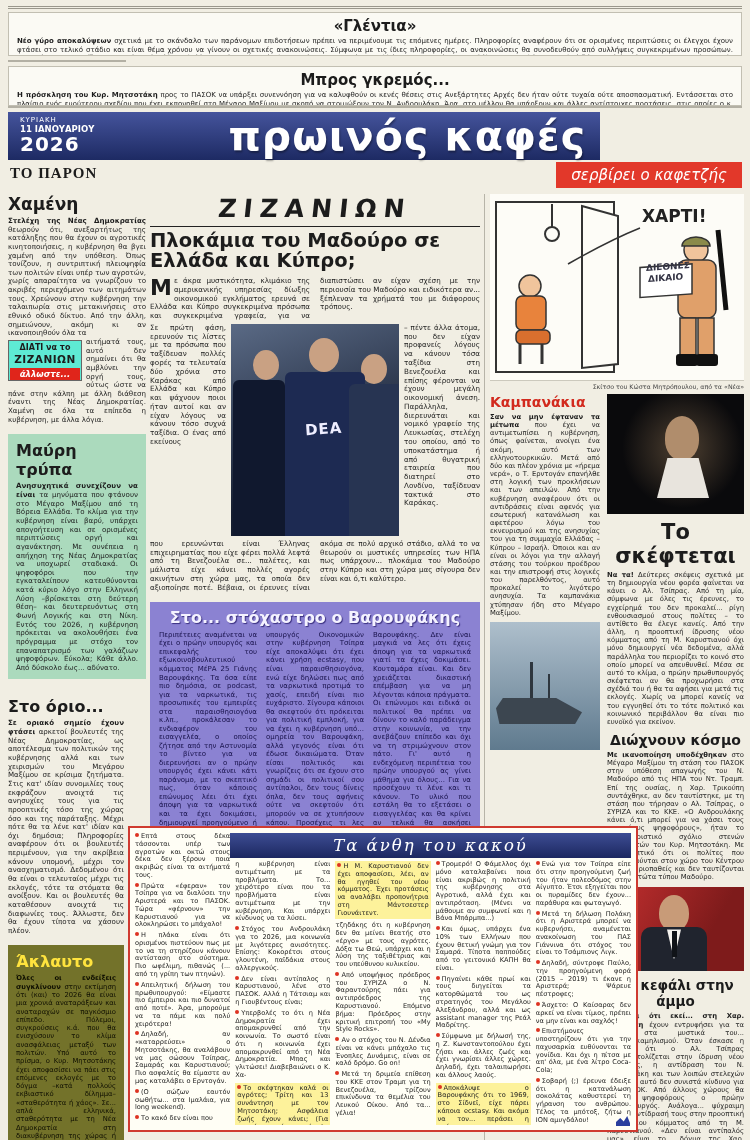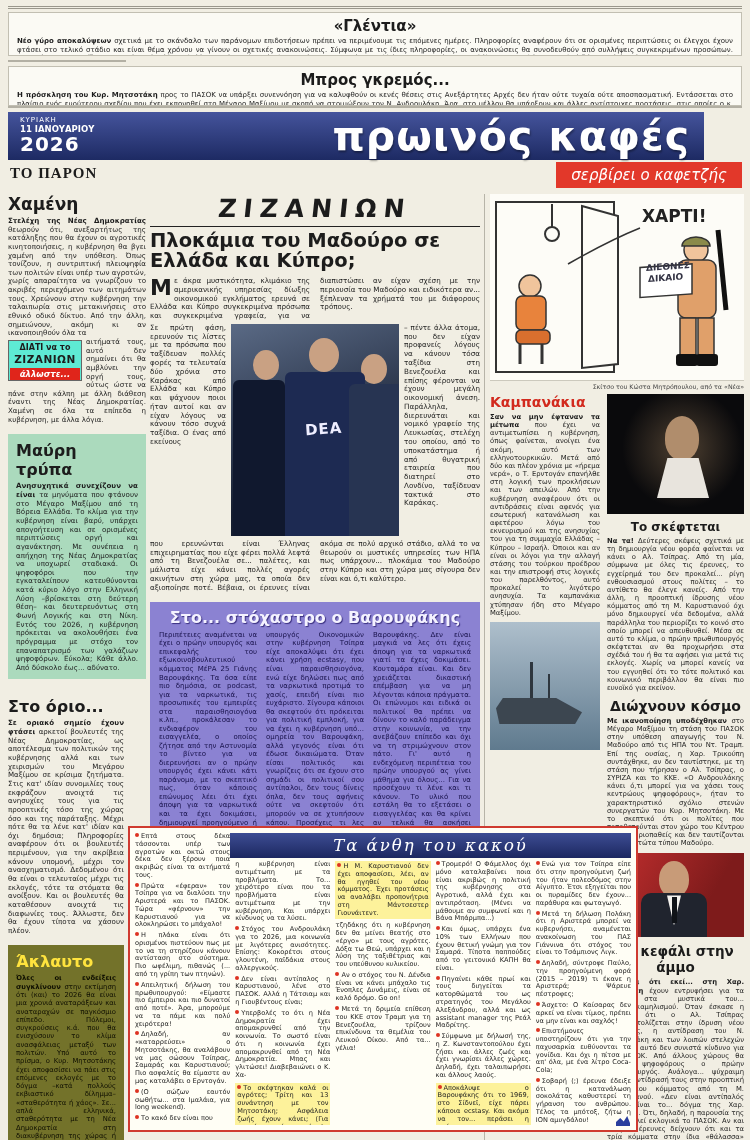--- a/index.html
+++ b/index.html
@@ -11,21 +11,21 @@
   .topstrip{left:8px;top:6px;width:734px;height:102px;display:flex;gap:4px;border-top:3px double #9a978c;border-bottom:2px solid #b3b0a4;padding-top:3px;box-sizing:border-box;flex-direction:column;}
   .tbox{background:#fbfaf4;border:1px solid #c2bfb2;padding:4px 8px;box-sizing:border-box;overflow:hidden;}
   .tbox h2{margin:0 0 2px 0;font-size:15px;text-align:center;}
   .tbody{font-size:7px;line-height:1.22;}
   .lead{font-weight:bold;}
   .sheep{width:116px;flex:none;background:linear-gradient(135deg,#c7a97c,#9d7f55);position:relative;border:1px solid #b3b0a4;overflow:hidden;}
   .sheep .s1{position:absolute;left:8px;top:10px;width:55px;height:70px;background:#8a6a43;border-radius:45% 45% 40% 40%;}
   .sheep .s2{position:absolute;left:48px;top:22px;width:58px;height:66px;background:#d9c6a4;border-radius:45% 45% 40% 40%;}
   .sheep .s3{position:absolute;left:60px;top:36px;width:30px;height:42px;background:#efe4cc;border-radius:50%;}
   
-  .mbar{left:8px;top:112px;width:696px;height:48px;background:linear-gradient(180deg,#45549c,#1d2a63);display:flex;align-items:center;}
+  .mbar{left:8px;top:112px;width:592px;height:48px;background:linear-gradient(180deg,#45549c,#1d2a63);display:flex;align-items:center;}
   .mdate{color:#fff;padding-left:12px;line-height:1.05;}
   .mday{font-size:7px;letter-spacing:1px;}
   .mdm{font-size:8.5px;font-weight:bold;}
   .myr{font-size:20px;font-weight:bold;letter-spacing:1px;}
   .mtitle{margin-left:auto;color:#fff;font-size:41px;font-weight:bold;padding-right:14px;letter-spacing:1px;text-shadow:1px 2px 2px #00000055;}
   .paron{left:10px;top:165px;font-family:"Liberation Serif","DejaVu Serif",serif;font-weight:bold;font-size:15px;letter-spacing:1px;}
   .badge{left:556px;top:162px;width:186px;height:26px;background:#e2382a;color:#fff;font-style:italic;font-size:15px;display:flex;align-items:center;justify-content:center;}
   
   .stitle{font-size:16px;font-weight:bold;margin:0 0 3px 0;}
   .b7{font-size:7.1px;line-height:1.22;}
@@ -65,21 +65,21 @@
   .rsub2{flex:1;}
   .redh{color:#d22a1e;font-size:14px;font-weight:bold;margin:0 0 3px 0;}
   .b68{font-size:6.8px;line-height:1.2;}
   .ship{width:110px;height:128px;margin-top:5px;background:linear-gradient(180deg,#aebfcc,#5f7a8e);position:relative;overflow:hidden;}
   .hull{position:absolute;left:6px;bottom:26px;width:86px;height:26px;background:#3c4650;clip-path:polygon(0 40%,8% 0,70% 0,100% 55%,92% 100%,4% 100%);}
   .mast{position:absolute;left:40px;bottom:50px;width:3px;height:38px;background:#2e363e;}
   .mast2{position:absolute;left:58px;bottom:50px;width:2px;height:26px;background:#2e363e;}
   .photoT{width:100%;height:120px;background:radial-gradient(circle at 55% 45%,#3a3026 0 18%,#0a0a0c 60%);position:relative;overflow:hidden;}
   .faceT{position:absolute;left:58px;top:22px;width:34px;height:44px;background:#b08d6c;border-radius:50% 50% 45% 45%;}
   .shirtT{position:absolute;left:50px;top:64px;width:52px;height:40px;background:#e8e4dd;clip-path:polygon(20% 0,80% 0,100% 100%,0 100%);}
-  .rth{font-size:12px;font-weight:bold;text-align:center;margin:6px 0 3px 0;}
+  .rth{font-size:21px;font-weight:bold;text-align:center;margin:6px 0 3px 0;}
   .photoA{width:100%;height:84px;background:linear-gradient(120deg,#c22f2f,#7e1b1b 70%);position:relative;overflow:hidden;margin-top:6px;}
   .faceA{position:absolute;left:52px;top:8px;width:30px;height:36px;background:#c89b78;border-radius:50% 50% 46% 46%;}
   .suitA{position:absolute;left:34px;top:40px;width:66px;height:44px;background:#20242e;border-radius:10px 10px 0 0;}
   .shirtA{position:absolute;left:60px;top:42px;width:14px;height:30px;background:#f4f2ee;clip-path:polygon(0 0,100% 0,50% 100%);}
   .tieA{position:absolute;left:65px;top:44px;width:5px;height:26px;background:#101318;}
   
   .redbox{left:128px;top:826px;width:510px;height:306px;background:#fffef5;border:2px solid #cf3a30;box-sizing:border-box;padding:5px;}
   .fbanner{position:absolute;left:100px;top:5px;right:5px;height:25px;background:linear-gradient(180deg,#3d4d93,#1c2760);color:#fff;display:flex;align-items:center;justify-content:center;
            font-family:"DejaVu Serif","Liberation Serif",serif;font-style:italic;font-size:16.5px;letter-spacing:2px;}
   .fcols{display:flex;gap:5px;height:100%;}
@@ -252,20 +252,21 @@
         <div class="fcol pt">
           <div class="fitem">η κυβέρνηση είναι αντιμέτωπη με τα προβλήματα. Το... χειρότερο είναι που τα προβλήματα είναι αντιμέτωπα με την κυβέρνηση. Και υπάρχει κίνδυνος να τα λύσει.</div>
           <div class="fitem"><span class="bul"></span>Στόχος του Ανδρουλάκη για το 2026, μια κοινωνία με λιγότερες ανισότητες. Επίσης: Κοκορέτσι στους γλουτένη, παϊδάκια στους αλλεργικούς.</div>
           <div class="fitem"><span class="bul"></span>Δεν είναι αντίπαλος η Καρυστιανού, λένε στο ΠΑΣΟΚ. Αλλά η Τάτσιαμ και η Γιουβέντους είναι;</div>
           <div class="fitem"><span class="bul"></span>Υπερβολές το ότι η Νέα Δημοκρατία έχει απομακρυνθεί από την κοινωνία. Το σωστό είναι ότι η κοινωνία έχει απομακρυνθεί από τη Νέα Δημοκρατία. Μπας και γλιτώσει! Διαβεβαιώνει ο Κ. Χα-</div>
           <div class="fitem hl"><span class="bul"></span>Το σκέφτηκαν καλά οι αγρότες; Τρίτη και 13 συνάντηση με τον Μητσοτάκη; Ασφάλεια ζωής έχουν κάνει; (Για φωτιά, σεισμό, τσουνάμι.)</div>
         </div>
         <div class="fcol pt">
           <div class="fitem hl"><span class="bul"></span>Η Μ. Καρυστιανού δεν έχει αποφασίσει, λέει, αν θα ηγηθεί του νέου κόμματος. Έχει προτάσεις να αναλάβει προπονήτρια στη Μάντσεστερ Γιουνάιτεντ.</div>
           <div class="fitem">τζηδάκης ότι η κυβέρνηση δεν θα μείνει θεατής στο «έργο» με τους αγρότες. Δόξα τω Θεώ, υπάρχει και η λύση της ταξιθέτριας και του υπεύθυνου κυλικείου.</div>
+          <div class="fitem"><span class="bul"></span>Από υποψήφιος πρόεδρος του ΣΥΡΙΖΑ ο Ν. Φαραντούρης πάει για αντιπρόεδρος της Καρυστιανού. Επόμενο βήμα: Πρόεδρος στην κριτική επιτροπή του «My Style Rocks».</div>
           <div class="fitem"><span class="bul"></span>Αν ο στόχος του Ν. Δένδια είναι να κάνει μπάχαλο τις Ένοπλες Δυνάμεις, είναι σε καλό δρόμο. Go on!</div>
           <div class="fitem"><span class="bul"></span>Μετά τη δριμεία επίθεση του ΚΚΕ στον Τραμπ για τη Βενεζουέλα, τρίζουν επικίνδυνα τα θεμέλια του Λευκού Οίκου. Από τα... γέλια!</div>
         </div>
         <div class="fcol pt">
           <div class="fitem"><span class="bul"></span>Τρομερό! Ο Φάμελλος όχι μόνο καταλαβαίνει ποια είναι ακριβώς η πολιτική της κυβέρνησης στα Αγροτικά, αλλά έχει και αντιπρόταση. (Μένει να μάθουμε αν συμφωνεί και η Βάνα Μπάρμπα...)</div>
           <div class="fitem"><span class="bul"></span>Και όμως, υπάρχει ένα 10% των Ελλήνων που έχουν θετική γνώμη για τον Σαμαρά. Τίποτα παππούδες από το γειτονικό ΚΑΠΗ θα είναι.</div>
           <div class="fitem"><span class="bul"></span>Πηγαίνει κάθε πρωί και τους διηγείται τα κατορθώματά του ως στρατηγός του Μεγάλου Αλεξάνδρου, αλλά και ως assistant manager της Ρεάλ Μαδρίτης.</div>
           <div class="fitem"><span class="bul"></span>Σύμφωνα με δήλωσή της, η Ζ. Κωνσταντοπούλου έχει ζήσει και άλλες ζωές και έχει γνωρίσει άλλες χώρες. Δηλαδή, έχει ταλαιπωρήσει και άλλους λαούς.</div>
           <div class="fitem hl"><span class="bul"></span>Αποκάλυψε ο Βαρουφάκης ότι το 1969, στο Σίδνεϊ, είχε πάρει κάποια ecstasy. Και ακόμα να τον... περάσει η επήρεια;</div>
         </div>

